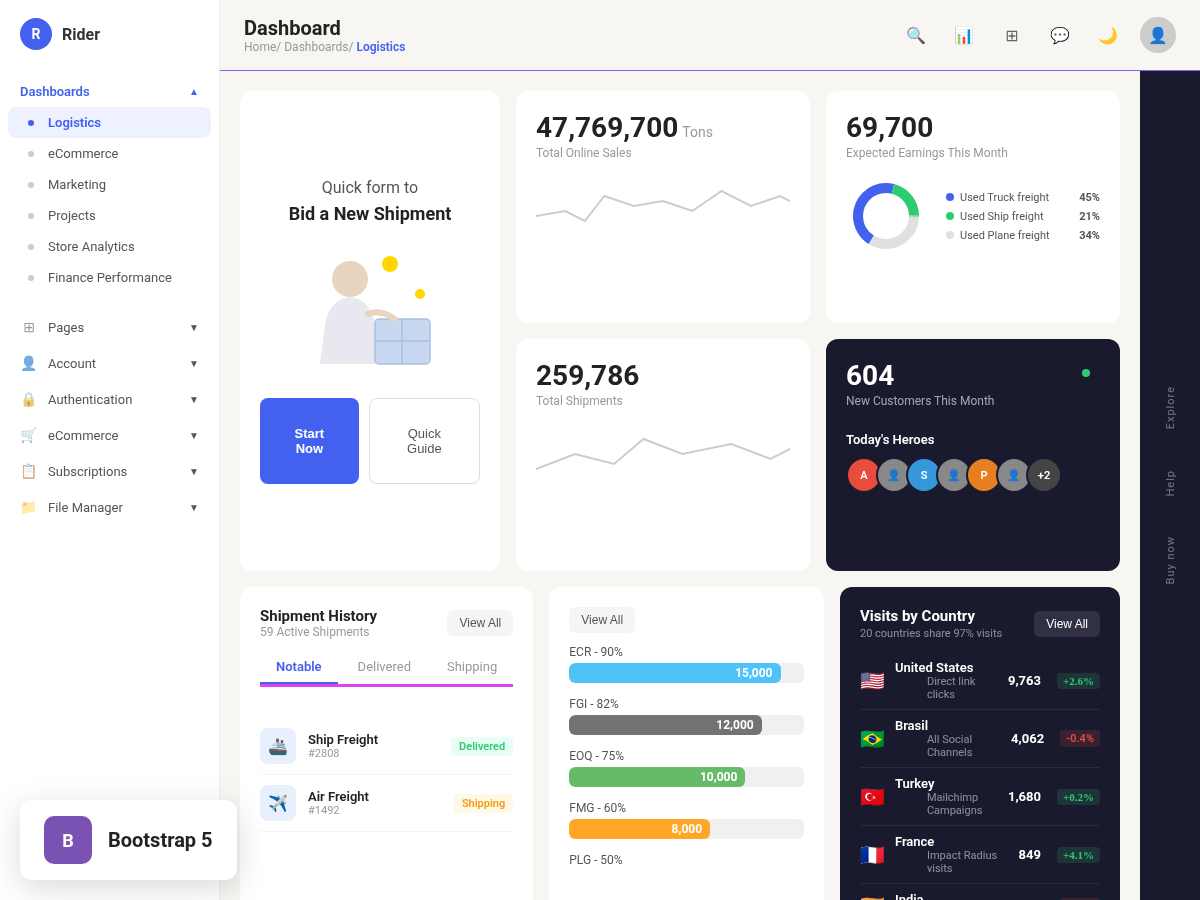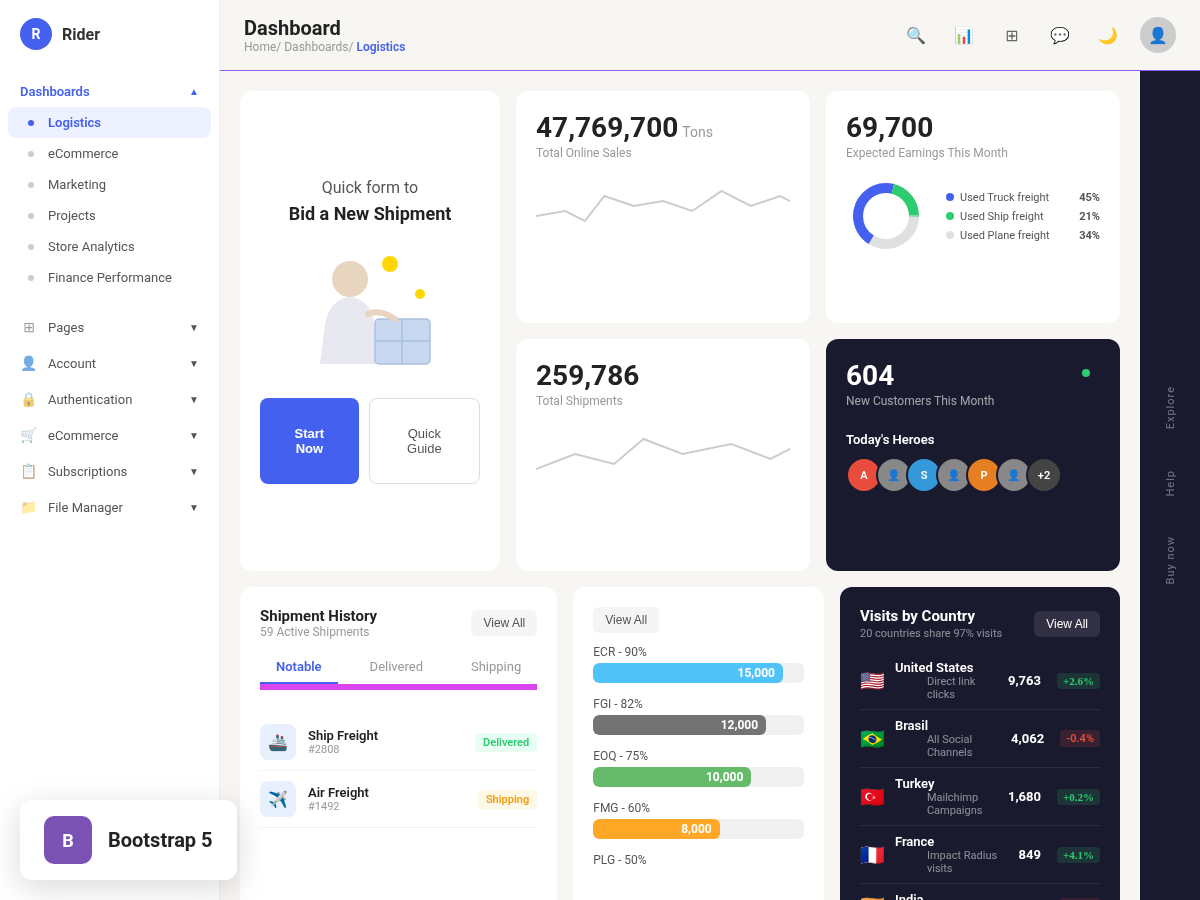--- a/index.html
+++ b/index.html
@@ -69,21 +69,21 @@
     .heroes-avatars { display: flex; gap: -4px; }
     .avatar-circle { width: 36px; height: 36px; border-radius: 50%; border: 2px solid #1a1a2e; margin-left: -6px; display: flex; align-items: center; justify-content: center; font-size: 11px; font-weight: 600; color: #fff; }
 
     
     .bottom-row { display: flex; gap: 16px; }
     .shipment-card { background: #fff; border-radius: 12px; padding: 20px; flex: 1; }
     .card-header { display: flex; align-items: center; justify-content: space-between; margin-bottom: 12px; }
     .card-title { font-size: 15px; font-weight: 700; color: #222; }
     .card-subtitle { font-size: 12px; color: #999; }
     .view-all-btn { background: #f5f5f5; border: none; padding: 6px 12px; border-radius: 6px; font-size: 12px; cursor: pointer; color: #555; }
-    .tabs { display: flex; gap: 16px; border-bottom: 6px solid #d946ef; margin-bottom: 24px; }
+    .tabs { display: flex; gap: 4px; border-bottom: 3px solid #d946ef; margin-bottom: 31px; }
     .tab { padding: 8px 16px; font-size: 13px; cursor: pointer; color: #999; }
     .tab.active { color: #4361ee; border-bottom: 2px solid #4361ee; font-weight: 600; }
     .shipment-row { display: flex; align-items: center; gap: 12px; padding: 10px 0; border-bottom: 1px solid #f5f5f5; }
     .ship-icon { width: 36px; height: 36px; background: #e8f0fe; border-radius: 8px; display: flex; align-items: center; justify-content: center; font-size: 16px; }
     .ship-name { font-size: 13px; font-weight: 600; color: #222; }
     .ship-num { font-size: 11px; color: #999; }
     .ship-status { margin-left: auto; font-size: 11px; padding: 3px 8px; border-radius: 4px; font-weight: 600; }
     .status-delivered { color: #2ecc71; background: #e8fdf3; }
     .status-shipping { color: #f39c12; background: #fef9e7; }
 

